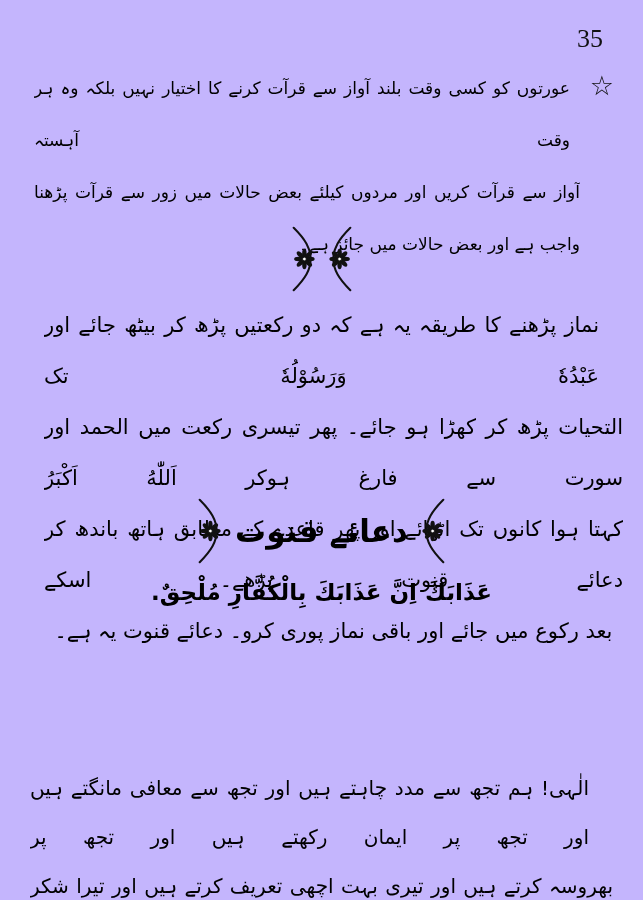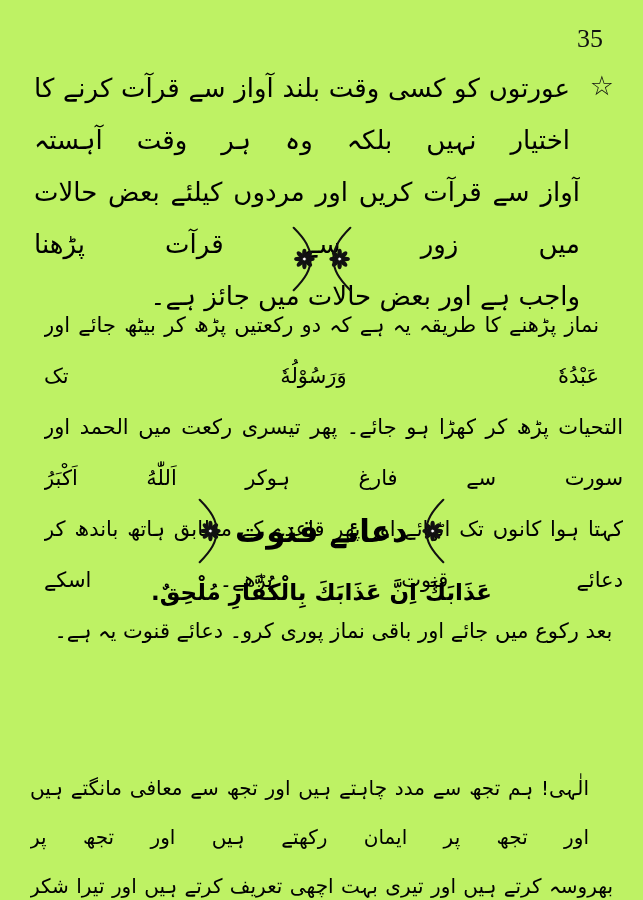--- a/index.html
+++ b/index.html
@@ -1,19 +1,19 @@
 <!DOCTYPE html>
 <html lang="ur" dir="ltr"><head>
 <meta charset="utf-8">
 <style>
   html,body{margin:0;padding:0;background:#ffffff;}
   .page{
     position:relative;
     width:643px;height:900px;
-    background:#bef264;
+    background:#c4b5fd;
     color:#000000;
     font-family:"DejaVu Sans",sans-serif;
     overflow:hidden;
   }
   .page-number{
     position:absolute;top:24px;right:40px;
     font-family:"Liberation Serif","DejaVu Serif",serif;
     font-size:26px;color:#111;
   }
   .star-marker{
@@ -24,21 +24,21 @@
   .line{
     text-align:justify;
     text-align-last:justify;
     overflow:hidden;
   }
   .line.align-right{text-align:right;text-align-last:right;}
   .line.align-center{text-align:right;text-align-last:center;}
   .indent-sm{padding-right:10px;}
   .indent{padding-right:24px;}
 
-  .bullet-para{top:62px;left:34px;width:546px;font-size:26px;line-height:52px;}
+  .bullet-para{top:62px;left:34px;width:546px;font-size:17px;line-height:52px;}
   .witr-para{top:300px;left:32px;width:579px;font-size:21px;line-height:51px;margin-left:12px;}
   .arabic-para{top:566px;left:36px;width:571px;font-size:23px;line-height:52px;font-weight:bold;}
   .translation-para{top:764px;left:30px;width:583px;font-size:20px;line-height:49px;}
 
   .heading-wrap{
     position:absolute;left:0;width:643px;
     display:flex;justify-content:center;align-items:center;gap:10px;
     direction:rtl;
   }
   .heading-1{top:218px;height:82px;}

